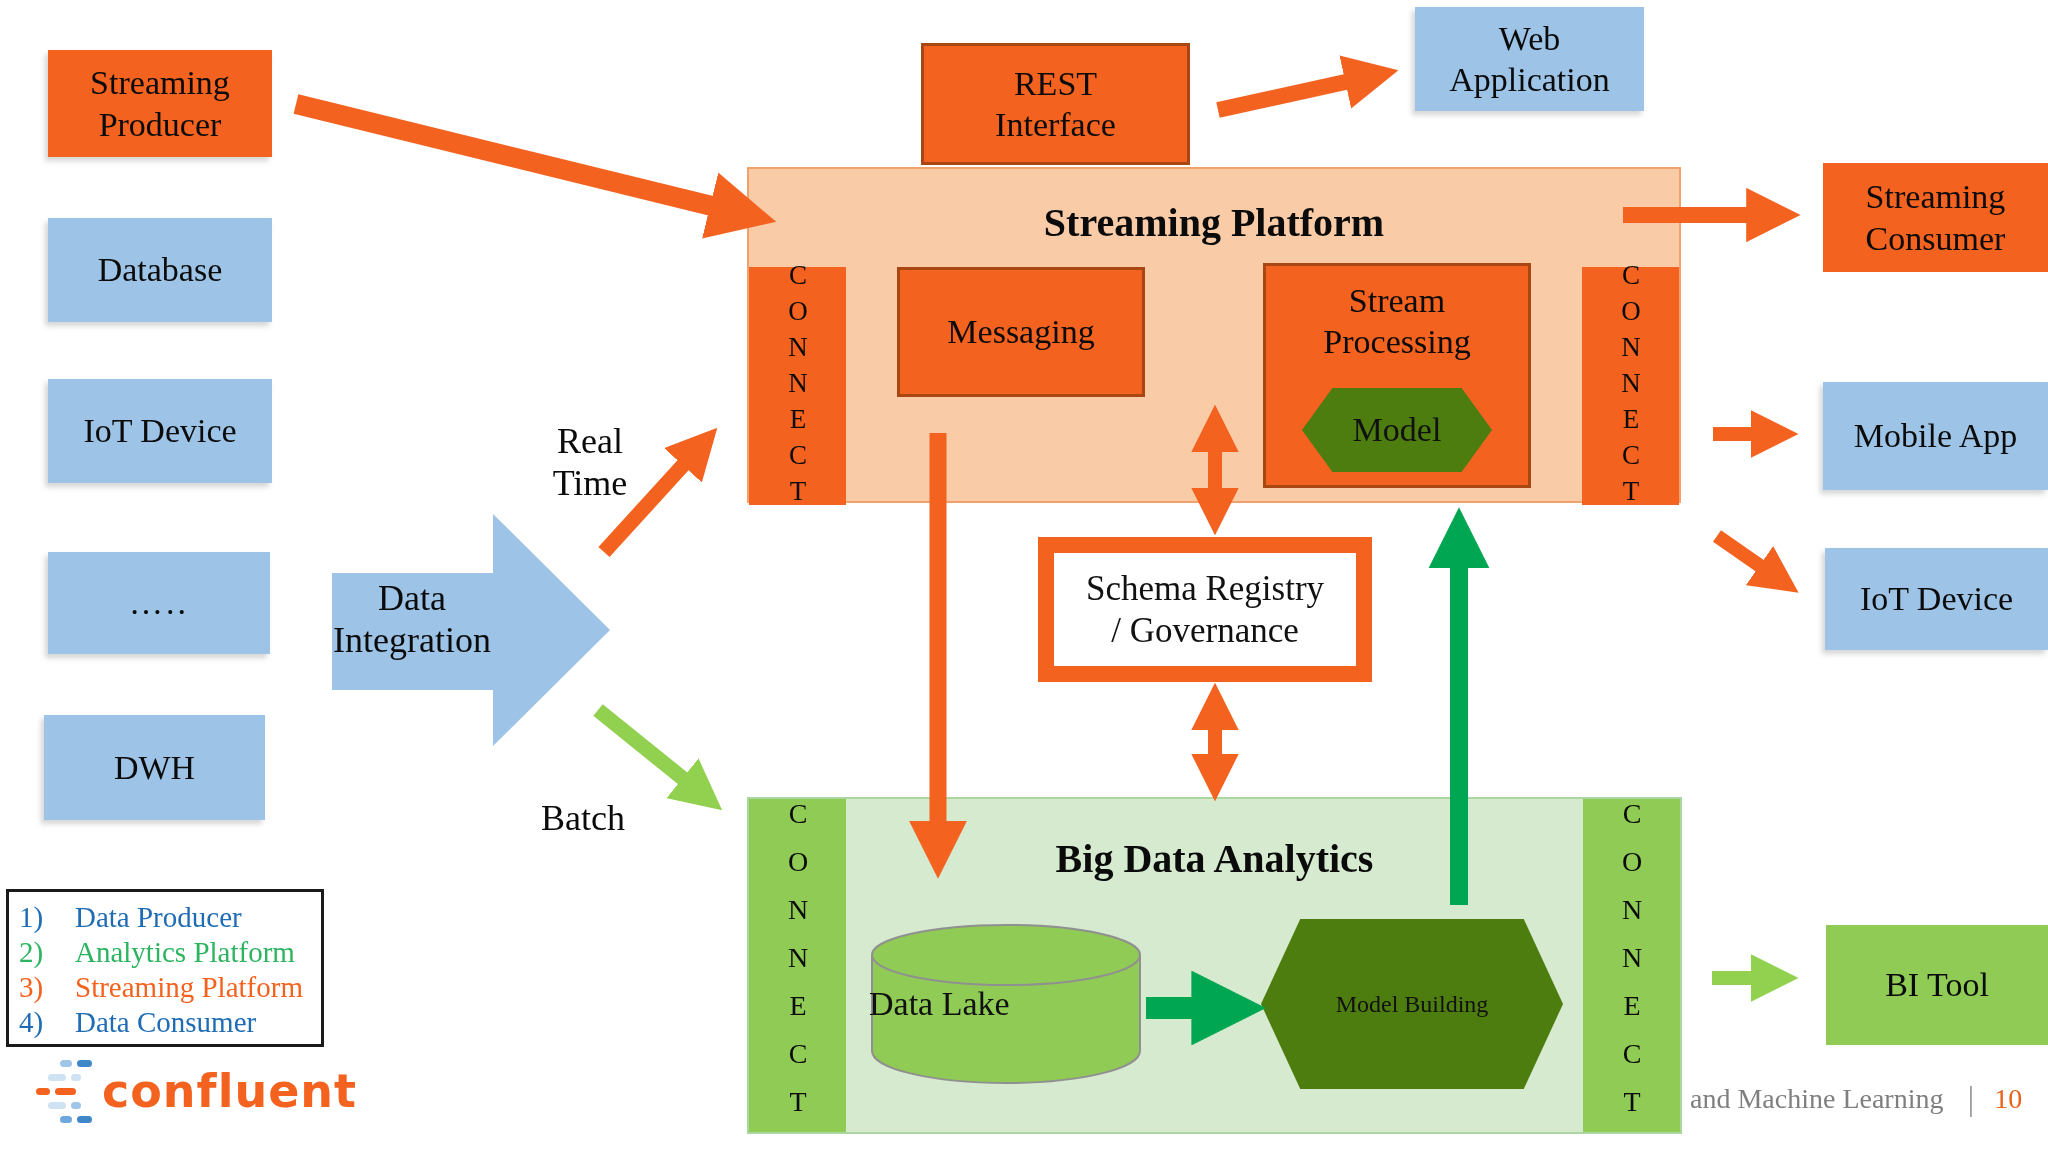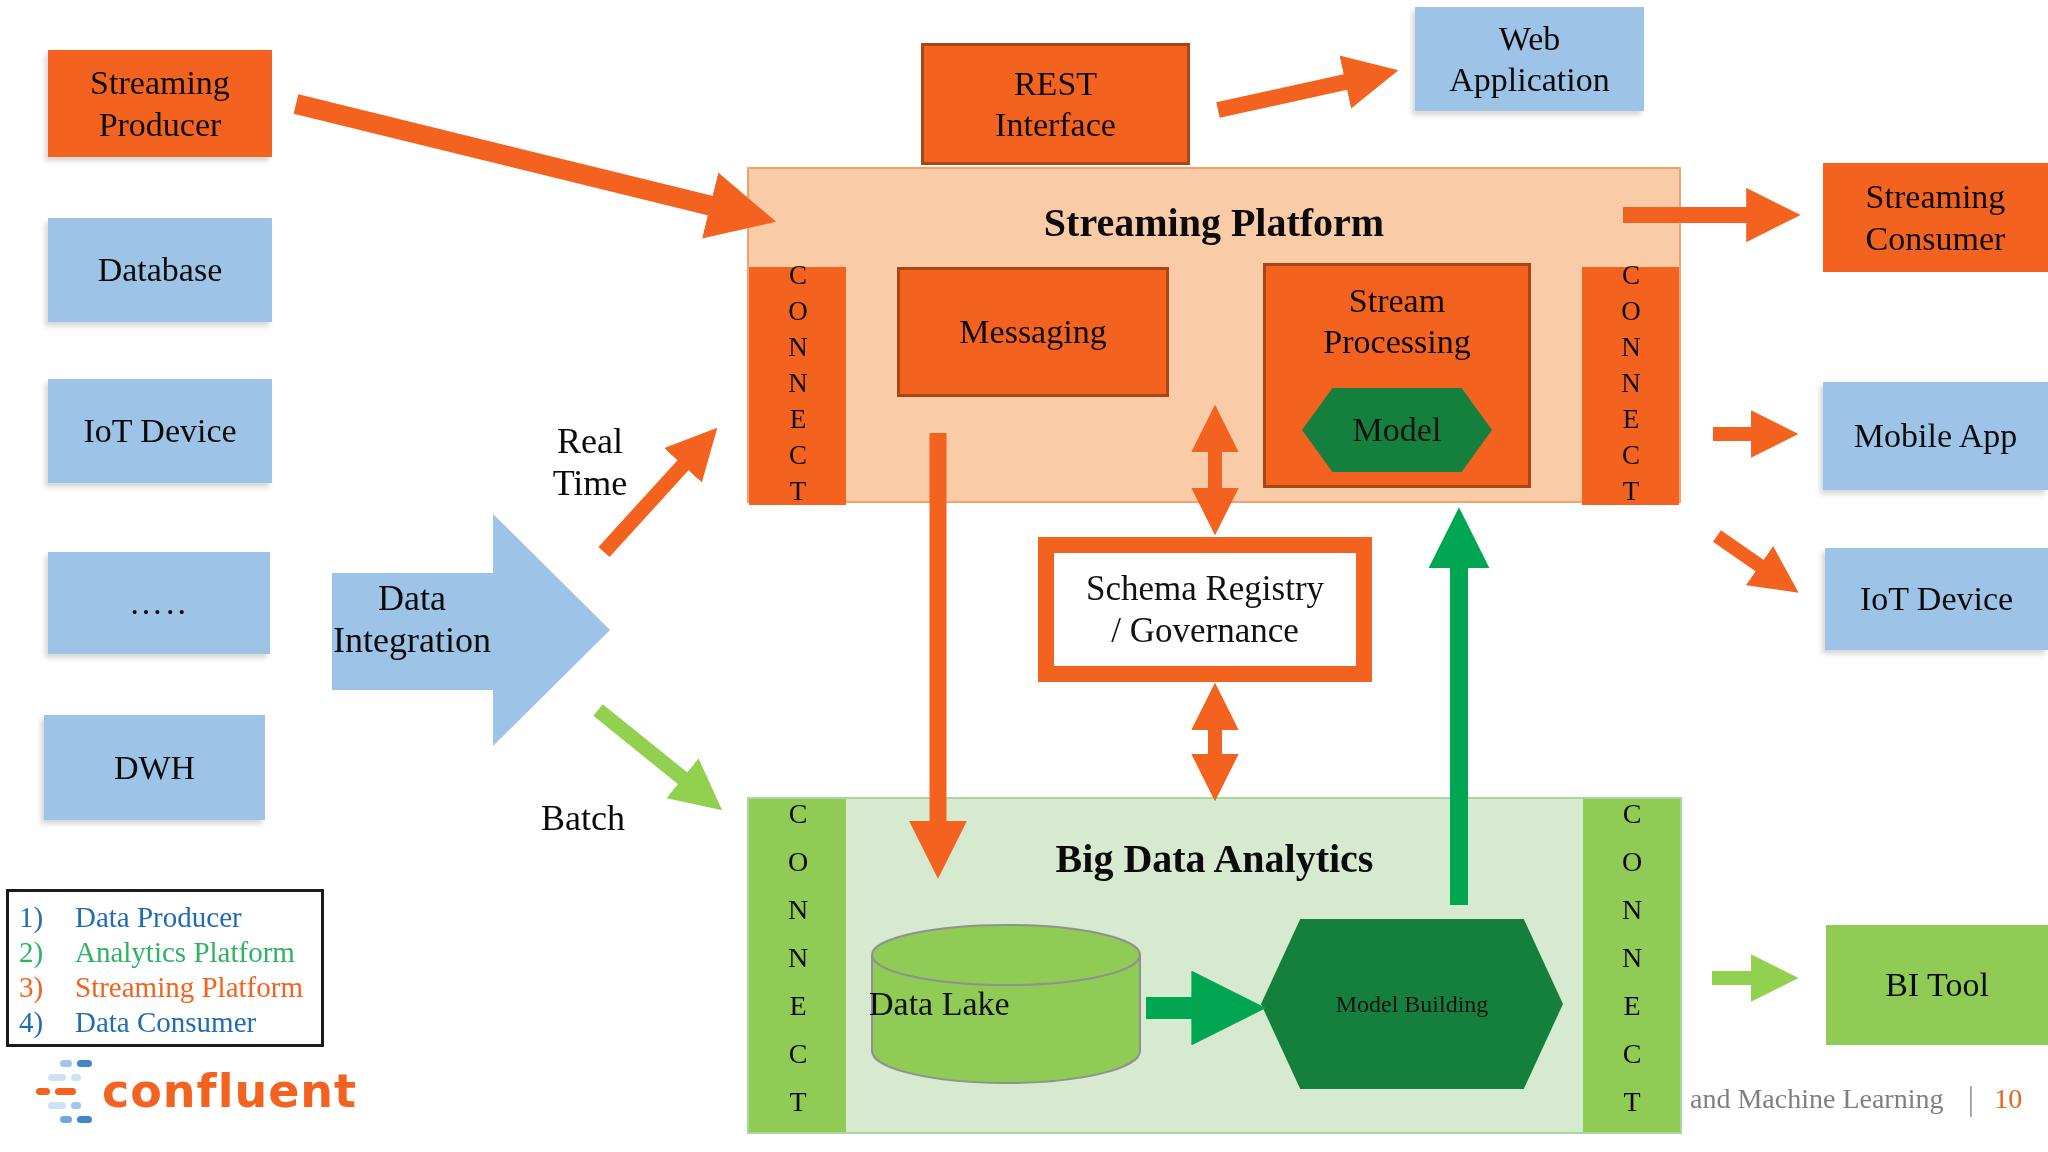--- a/index.html
+++ b/index.html
@@ -20,21 +20,21 @@
            background:#D5EACF;border:2px solid #ACD6A0;box-sizing:border-box;}
   .zone-title{position:absolute;left:0;width:100%;text-align:center;
               font-size:40px;font-weight:bold;color:#0b0b0b;}
   .connect-bar{position:absolute;width:97px;display:flex;align-items:center;justify-content:center;}
   .connect-bar.orange{background:#F4621F;}
   .connect-bar.green{background:#8FCB55;}
   .vert{writing-mode:vertical-rl;text-orientation:upright;color:#0b0b0b;}
   .vert.sp{font-size:27px;letter-spacing:6px;}
   .vert.bd{font-size:28px;letter-spacing:17px;}
   .hex{position:absolute;display:flex;align-items:center;justify-content:center;
-       background:#15803d;text-align:center;}
+       background:#4d7c0f;text-align:center;}
   .hex.small{clip-path:polygon(16% 0,84% 0,100% 50%,84% 100%,16% 100%,0 50%);font-size:34px;}
   .hex.big{clip-path:polygon(13% 0,87% 0,100% 50%,87% 100%,13% 100%,0 50%);font-size:24px;line-height:1.25;}
   .schema{position:absolute;left:1038px;top:537px;width:334px;height:145px;box-sizing:border-box;
           background:#ffffff;border:16px solid #F4621F;display:flex;flex-direction:column;
           align-items:center;justify-content:center;font-size:35px;line-height:1.2;text-align:center;}
   .free-label{position:absolute;font-size:36px;line-height:1.18;text-align:center;color:#0b0b0b;}
   .legend{position:absolute;left:6px;top:889px;width:318px;height:158px;box-sizing:border-box;
           background:#ffffff;border:3px solid #1b1b1b;padding:8px 0 0 10px;}
   .legend-row{display:flex;font-size:29px;line-height:35px;}
   .legend-num{width:56px;flex:0 0 56px;}
@@ -125,21 +125,21 @@
   </div>
 
   <div class="platform">
     <div class="zone-title" style="top:30px;">Streaming Platform</div>
     <div class="connect-bar orange" style="left:0;top:98px;height:238px;">
       <span class="vert sp">CONNECT</span>
     </div>
     <div class="connect-bar orange" style="right:0;top:98px;height:238px;">
       <span class="vert sp">CONNECT</span>
     </div>
-    <div class="box orange bordered-orange" style="left:148px;top:98px;width:272px;height:130px;box-sizing:border-box;">
+    <div class="box orange bordered-orange" style="left:148px;top:98px;width:248px;height:130px;box-sizing:border-box;">
       <span>Messaging</span>
     </div>
     <div class="box orange bordered-orange" style="left:514px;top:94px;width:268px;height:225px;box-sizing:border-box;align-items:flex-start;">
       <span style="width:190px;margin-top:14px;">Stream Processing</span>
     </div>
     <div class="hex small" style="left:553px;top:219px;width:190px;height:84px;">
       <span>Model</span>
     </div>
   </div>
 

